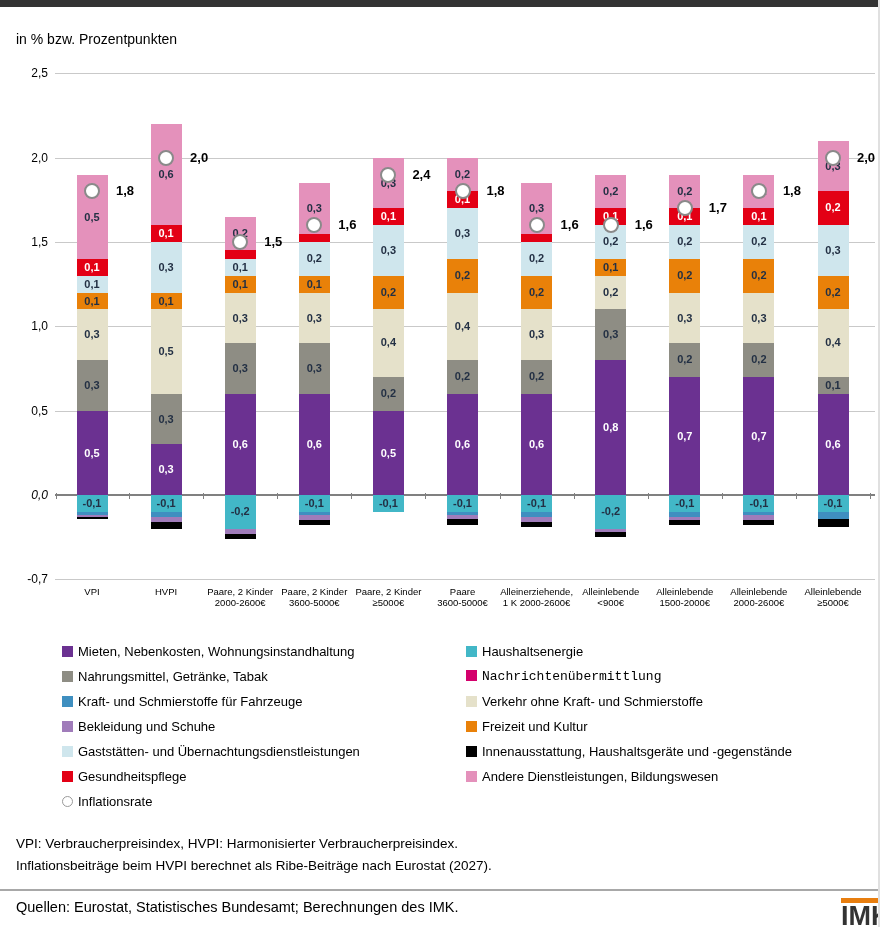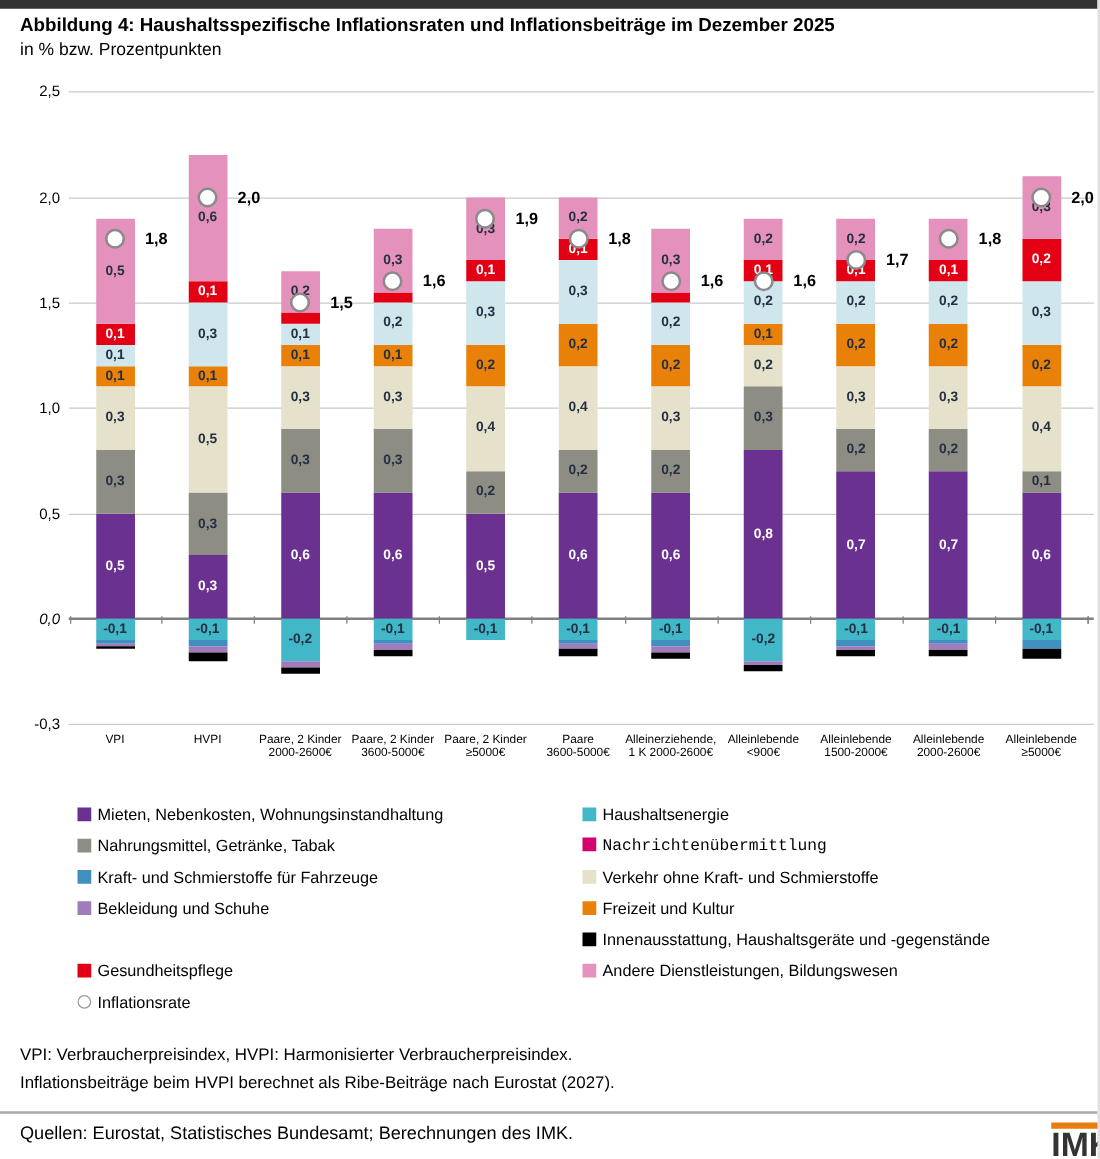--- a/index.html
+++ b/index.html
@@ -26,37 +26,36 @@
   #source{position:absolute;left:16px;top:899px;font-size:14.5px;}
   #logo{position:absolute;left:841px;top:898px;width:60px;}
   #logo .bar{width:55px;height:5px;background:#e87e0f;}
   #logo .txt{font-size:27px;font-weight:bold;color:#333;letter-spacing:0px;line-height:26px;}
 </style>
 </head>
 <body>
 
 <div id="page">
   <div id="topbar"></div>
-  <div id="title">Abbildung 4: Haushaltsspezifische Inflationsraten und Inflationsbeiträge im Dezember 2025</div>
   <div id="subtitle">in % bzw. Prozentpunkten</div>
 
   <div id="chart">
       <div class="gridline" style="left: 55px; width: 820px; top: 73.4px;"></div>
       <div class="ylab" style="left: 14px; top: 66.4px;">2,5</div>
       <div class="gridline" style="left: 55px; width: 820px; top: 157.72px;"></div>
       <div class="ylab" style="left: 14px; top: 150.72px;">2,0</div>
       <div class="gridline" style="left: 55px; width: 820px; top: 242.04px;"></div>
       <div class="ylab" style="left: 14px; top: 235.04px;">1,5</div>
       <div class="gridline" style="left: 55px; width: 820px; top: 326.36px;"></div>
       <div class="ylab" style="left: 14px; top: 319.36px;">1,0</div>
       <div class="gridline" style="left: 55px; width: 820px; top: 410.68px;"></div>
       <div class="ylab" style="left: 14px; top: 403.68px;">0,5</div>
       <div class="ylab" style="left: 14px; top: 488px; font-style: italic;">0,0</div>
       <div class="gridline" style="left: 55px; width: 820px; top: 579.32px;"></div>
-      <div class="ylab" style="left: 14px; top: 572.32px;">-0,3</div>
+      <div class="ylab" style="left: 14px; top: 572.32px;">-0,7</div>
       <div class="zeroline" style="left: 55px; width: 820px; top: 494px;"></div>
       <div class="tick" style="left: 56px; top: 493px;"></div>
       <div class="tick" style="left: 129.05px; top: 493px;"></div>
       <div class="tick" style="left: 203.15px; top: 493px;"></div>
       <div class="tick" style="left: 277.25px; top: 493px;"></div>
       <div class="tick" style="left: 351.35px; top: 493px;"></div>
       <div class="tick" style="left: 425.45px; top: 493px;"></div>
       <div class="tick" style="left: 499.55px; top: 493px;"></div>
       <div class="tick" style="left: 573.65px; top: 493px;"></div>
       <div class="tick" style="left: 647.75px; top: 493px;"></div>
@@ -207,21 +206,21 @@
       <div class="seg" style="left: 372.9px; top: 208.312px; width: 31px; height: 16.864px; background: rgb(227, 0, 21);">
         <div class="seglab" style="line-height: 16.864px; color: rgb(255, 255, 255);">0,1</div>
       </div>
       <div class="seg" style="left: 372.9px; top: 157.72px; width: 31px; height: 50.592px; background: rgb(228, 145, 187);">
         <div class="seglab" style="line-height: 50.592px; color: rgb(35, 48, 68);">0,3</div>
       </div>
       <div class="seg" style="left: 372.9px; top: 495px; width: 31px; height: 16.864px; background: rgb(66, 183, 199);">
         <div class="seglab" style="line-height: 16.864px; color: rgb(35, 48, 68);">-0,1</div>
       </div>
       <div class="marker" style="left: 380.4px; top: 166.584px;"></div>
-      <div class="mlab" style="left: 412.4px; top: 166.584px;">1,9</div>
+      <div class="mlab" style="left: 412.4px; top: 166.584px;">2,4</div>
       <div class="cat" style="left: 346.4px; top: 586px;">
         <div>Paare, 2 Kinder</div>
         <div>≥5000€</div>
       </div>
       <div class="seg" style="left: 447px; top: 393.816px; width: 31px; height: 101.184px; background: rgb(107, 49, 145);">
         <div class="seglab" style="line-height: 101.184px; color: rgb(255, 255, 255);">0,6</div>
       </div>
       <div class="seg" style="left: 447px; top: 360.088px; width: 31px; height: 33.728px; background: rgb(142, 141, 132);">
         <div class="seglab" style="line-height: 33.728px; color: rgb(35, 48, 68);">0,2</div>
       </div>
@@ -424,20 +423,21 @@
   <div id="source">Quellen: Eurostat, Statistisches Bundesamt; Berechnungen des IMK.</div>
 
   <div id="logo">
     <div class="bar"></div>
     <div class="txt">IMK</div>
   </div>
 <div class="lrow" style="left: 62px; top: 644px; position: absolute;"><span class="lswatch" style="background: rgb(107, 49, 145);"></span><span>Mieten, Nebenkosten, Wohnungsinstandhaltung</span></div>
     <div class="lrow" style="left: 62px; top: 669px; position: absolute;"><span class="lswatch" style="background: rgb(142, 141, 132);"></span><span>Nahrungsmittel, Getränke, Tabak</span></div>
     <div class="lrow" style="left: 62px; top: 694px; position: absolute;"><span class="lswatch" style="background: rgb(63, 143, 192);"></span><span>Kraft- und Schmierstoffe für Fahrzeuge</span></div>
     <div class="lrow" style="left: 62px; top: 719px; position: absolute;"><span class="lswatch" style="background: rgb(160, 124, 186);"></span><span>Bekleidung und Schuhe</span></div>
+    <div class="lrow" style="left: 62px; top: 744px; position: absolute;"><span class="lswatch" style="background: rgb(207, 230, 237);"></span><span>Gaststätten- und Übernachtungsdienstleistungen</span></div>
     <div class="lrow" style="left: 62px; top: 769px; position: absolute;"><span class="lswatch" style="background: rgb(227, 0, 21);"></span><span>Gesundheitspflege</span></div>
     <div class="lrow" style="left: 62px; top: 794px; position: absolute;"><span class="lcircle"></span><span>Inflationsrate</span></div>
     <div class="lrow" style="left: 466px; top: 644px; position: absolute;"><span class="lswatch" style="background: rgb(66, 183, 199);"></span><span>Haushaltsenergie</span></div>
     <div class="lrow" style="left: 466px; top: 669px; position: absolute; font-family: Liberation Mono, monospace;"><span class="lswatch" style="background: rgb(212, 0, 108);"></span><span>Nachrichtenübermittlung</span></div>
     <div class="lrow" style="left: 466px; top: 694px; position: absolute;"><span class="lswatch" style="background: rgb(229, 225, 202);"></span><span>Verkehr ohne Kraft- und Schmierstoffe</span></div>
     <div class="lrow" style="left: 466px; top: 719px; position: absolute;"><span class="lswatch" style="background: rgb(233, 129, 9);"></span><span>Freizeit und Kultur</span></div>
     <div class="lrow" style="left: 466px; top: 769px; position: absolute;"><span class="lswatch" style="background: rgb(228, 145, 187);"></span><span>Andere Dienstleistungen, Bildungswesen</span></div>
     <div class="lrow" style="left: 466px; top: 744px; position: absolute;"><span class="lswatch" style="background: rgb(0, 0, 0);"></span><span>Innenausstattung, Haushaltsgeräte und -gegenstände</span></div>
   </div>
 

